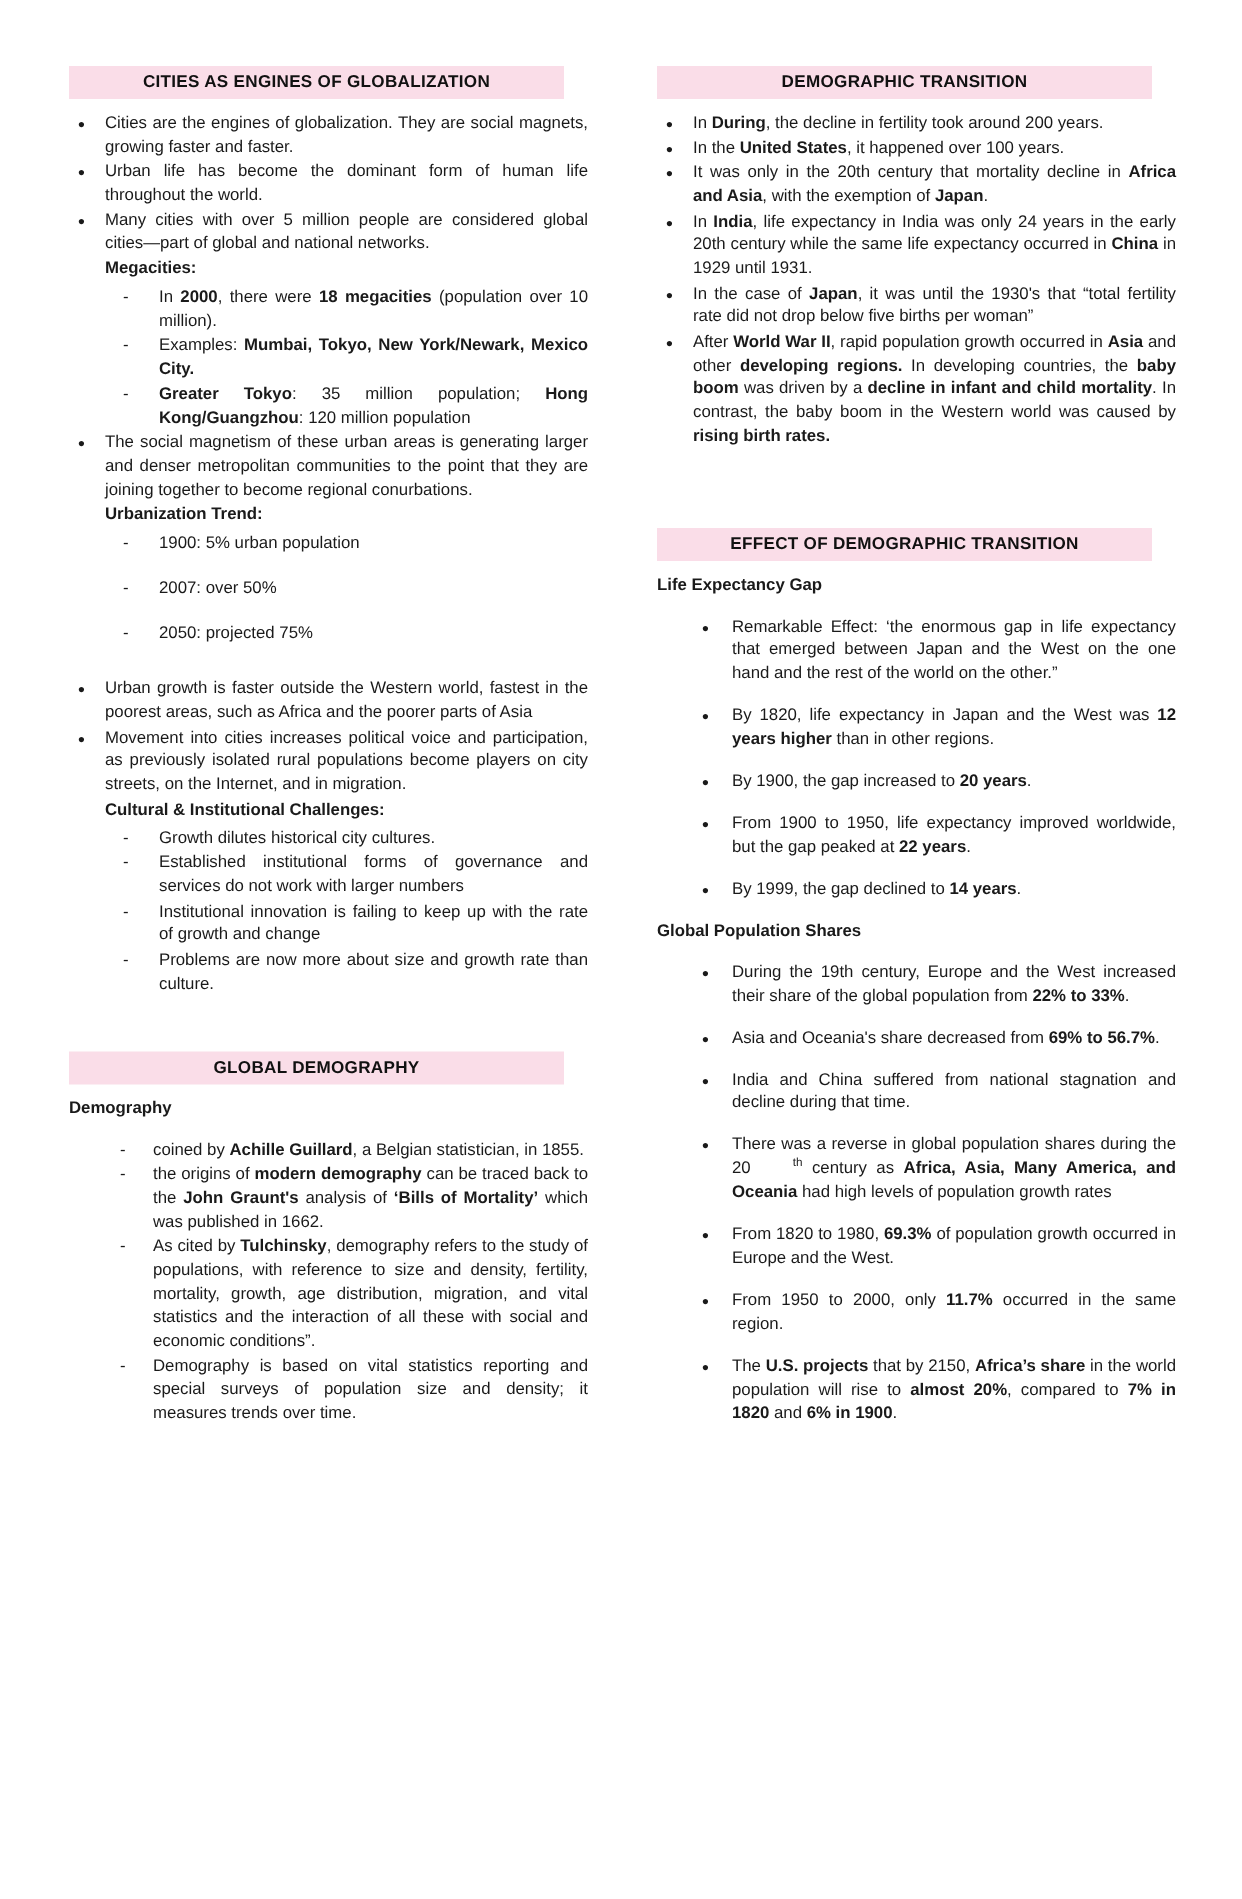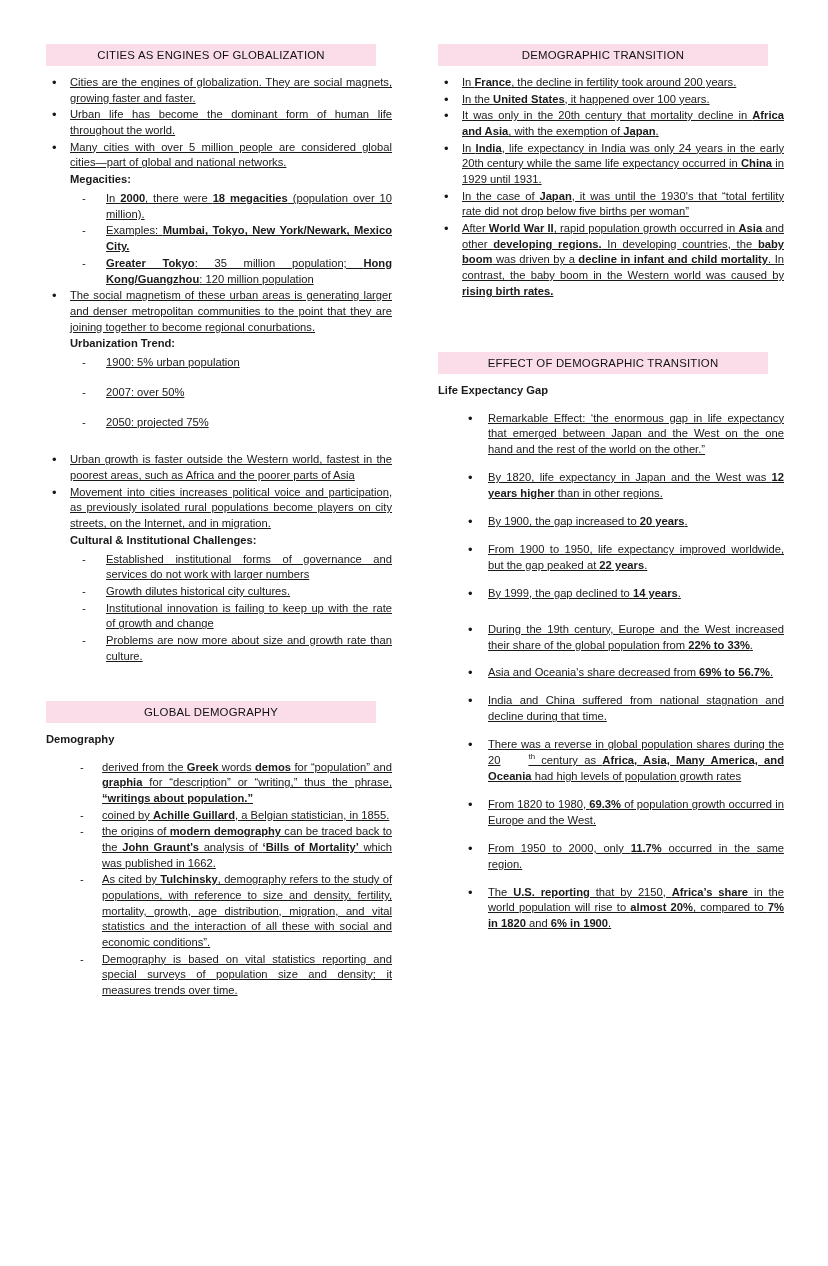--- a/index.html
+++ b/index.html
@@ -25,21 +25,21 @@
     align-items: flex-start;
     gap: 46px;
   }
   .col {
     width: 346px;
     flex: 0 0 346px;
   }
   .section-header {
     background: #fadde8;
     text-align: center;
-    font-weight: normal;
+    font-weight: bold;
     font-size: 11.4px;
     letter-spacing: 0.2px;
     padding: 5px 2px 5px 2px;
     margin: 0 16px 9px 0;
     color: #111;
   }
   .subhead {
     font-weight: bold;
     font-size: 11.2px;
     margin: 0 0 4px 0;
@@ -48,21 +48,20 @@
   .subhead.indent {
     margin-left: 24px;
   }
   .subhead.tight {
     margin-top: 9px;
   }
   ul.bullets, ul.dashes, ul.subbullets {
     list-style: none;
     margin: 0;
     padding: 0;
-    text-decoration: underline;
   }
   ul.bullets > li {
     position: relative;
     padding-left: 24px;
     margin: 0 0 1px 0;
     text-align: justify;
     font-size: 11.2px;
     line-height: 1.40;
   }
   ul.bullets > li:before {
@@ -165,50 +164,49 @@
     <div class="gap-sm"></div>
 
     <ul class="bullets">
       <li>Urban growth is faster outside the Western world, fastest in the poorest areas, such as Africa and the poorer parts of Asia</li>
       <li>Movement into cities increases political voice and participation, as previously isolated rural populations become players on city streets, on the Internet, and in migration.</li>
     </ul>
 
     <div class="subhead indent">Cultural &amp; Institutional Challenges:</div>
 
     <ul class="dashes tight-left">
+      <li>Growth dilutes historical city cultures.</li>
       <li>Established institutional forms of governance and services do not work with larger numbers</li>
-      <li>Growth dilutes historical city cultures.</li>
       <li>Institutional innovation is failing to keep up with the rate of growth and change</li>
       <li>Problems are now more about size and growth rate than culture.</li>
     </ul>
 
     <div class="gap-xl"></div>
 
     <div class="section-header">GLOBAL DEMOGRAPHY</div>
 
     <div class="subhead tight">Demography</div>
 
     <div class="gap-sm"></div>
 
     <ul class="dashes">
-      <li>derived from the <b>Greek</b> words <b>demos</b> for “population” and <b>graphia</b> for “description” or “writing,” thus the phrase, <b>“writings about population.”</b></li>
       <li>coined by <b>Achille Guillard</b>, a Belgian statistician, in 1855.</li>
       <li>the origins of <b>modern demography</b> can be traced back to the <b>John Graunt's</b> analysis of <b>‘Bills of Mortality’</b> which was published in 1662.</li>
       <li>As cited by <b>Tulchinsky</b>, demography refers to the study of populations, with reference to size and density, fertility, mortality, growth, age distribution, migration, and vital statistics and the interaction of all these with social and economic conditions”.</li>
       <li>Demography is based on vital statistics reporting and special surveys of population size and density; it measures trends over time.</li>
     </ul>
 
   </div>
 
   <div class="col">
 
     <div class="section-header">DEMOGRAPHIC TRANSITION</div>
 
     <ul class="bullets">
-      <li>In <b>France</b>, the decline in fertility took around 200 years.</li>
+      <li>In <b>During</b>, the decline in fertility took around 200 years.</li>
       <li>In the <b>United States</b>, it happened over 100 years.</li>
       <li>It was only in the 20th century that mortality decline in <b>Africa and Asia</b>, with the exemption of <b>Japan</b>.</li>
       <li>In <b>India</b>, life expectancy in India was only 24 years in the early 20th century while the same life expectancy occurred in <b>China</b> in 1929 until 1931.</li>
       <li>In the case of <b>Japan</b>, it was until the 1930's that “total fertility rate did not drop below five births per woman”</li>
       <li>After <b>World War II</b>, rapid population growth occurred in <b>Asia</b> and other <b>developing regions.</b> In developing countries, the <b>baby boom</b> was driven by a <b>decline in infant and child mortality</b>. In contrast, the baby boom in the Western world was caused by <b>rising birth rates.</b></li>
     </ul>
 
     <div class="gap-lg"></div>
     <div class="gap-lg"></div>
 
@@ -219,28 +217,29 @@
     <div class="gap-sm"></div>
 
     <ul class="subbullets">
       <li>Remarkable Effect: ‘the enormous gap in life expectancy that emerged between Japan and the West on the one hand and the rest of the world on the other.”</li>
       <li>By 1820, life expectancy in Japan and the West was <b>12 years higher</b> than in other regions.</li>
       <li>By 1900, the gap increased to <b>20 years</b>.</li>
       <li>From 1900 to 1950, life expectancy improved worldwide, but the gap peaked at <b>22 years</b>.</li>
       <li>By 1999, the gap declined to <b>14 years</b>.</li>
     </ul>
 
+    <div class="subhead">Global Population Shares</div>
 
     <div class="gap-sm"></div>
 
     <ul class="subbullets">
       <li>During the 19th century, Europe and the West increased their share of the global population from <b>22% to 33%</b>.</li>
       <li>Asia and Oceania's share decreased from <b>69% to 56.7%</b>.</li>
       <li>India and China suffered from national stagnation and decline during that time.</li>
       <li>There was a reverse in global population shares during the 20<sup>th</sup> century as <b>Africa, Asia, Many America, and Oceania</b> had high levels of population growth rates</li>
       <li>From 1820 to 1980, <b>69.3%</b> of population growth occurred in Europe and the West.</li>
       <li>From 1950 to 2000, only <b>11.7%</b> occurred in the same region.</li>
-      <li>The <b>U.S. reporting</b> that by 2150, <b>Africa’s share</b> in the world population will rise to <b>almost 20%</b>, compared to <b>7% in 1820</b> and <b>6% in 1900</b>.</li>
+      <li>The <b>U.S. projects</b> that by 2150, <b>Africa’s share</b> in the world population will rise to <b>almost 20%</b>, compared to <b>7% in 1820</b> and <b>6% in 1900</b>.</li>
     </ul>
 
   </div>
 
 </div>
 
 </body></html>

